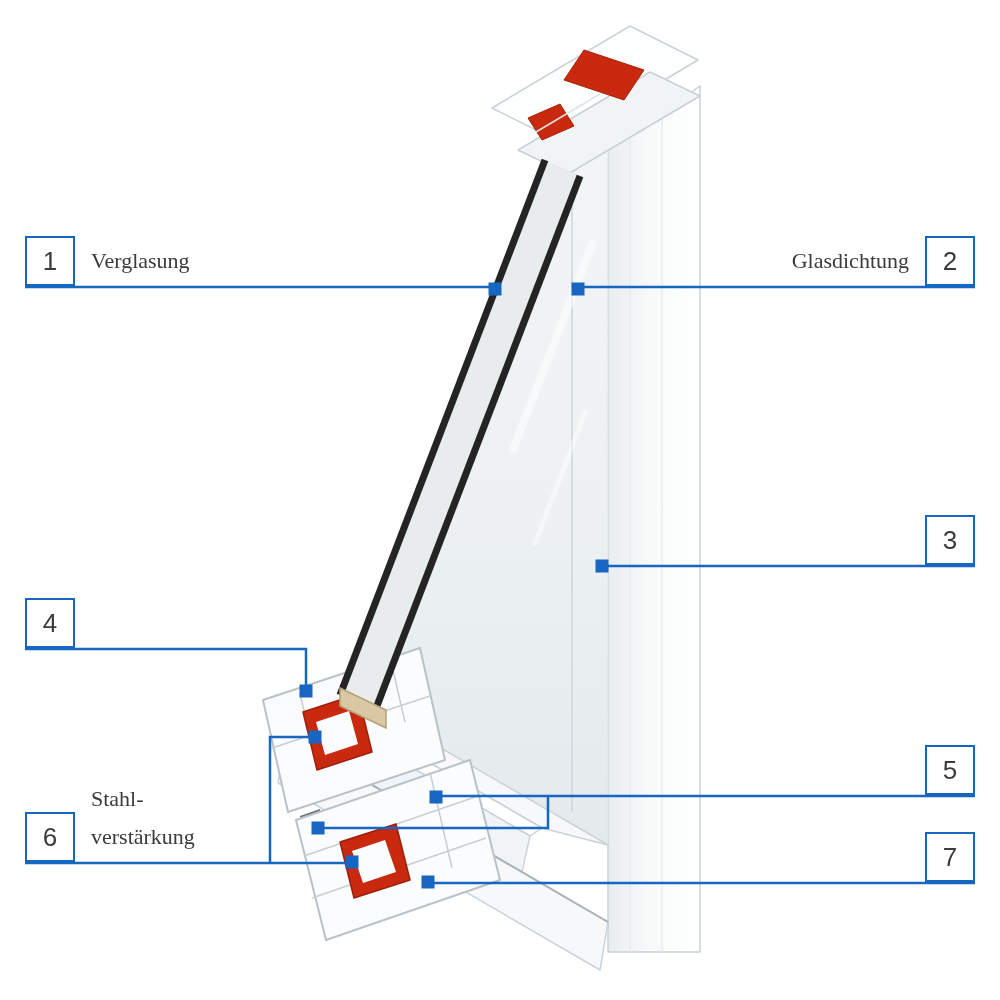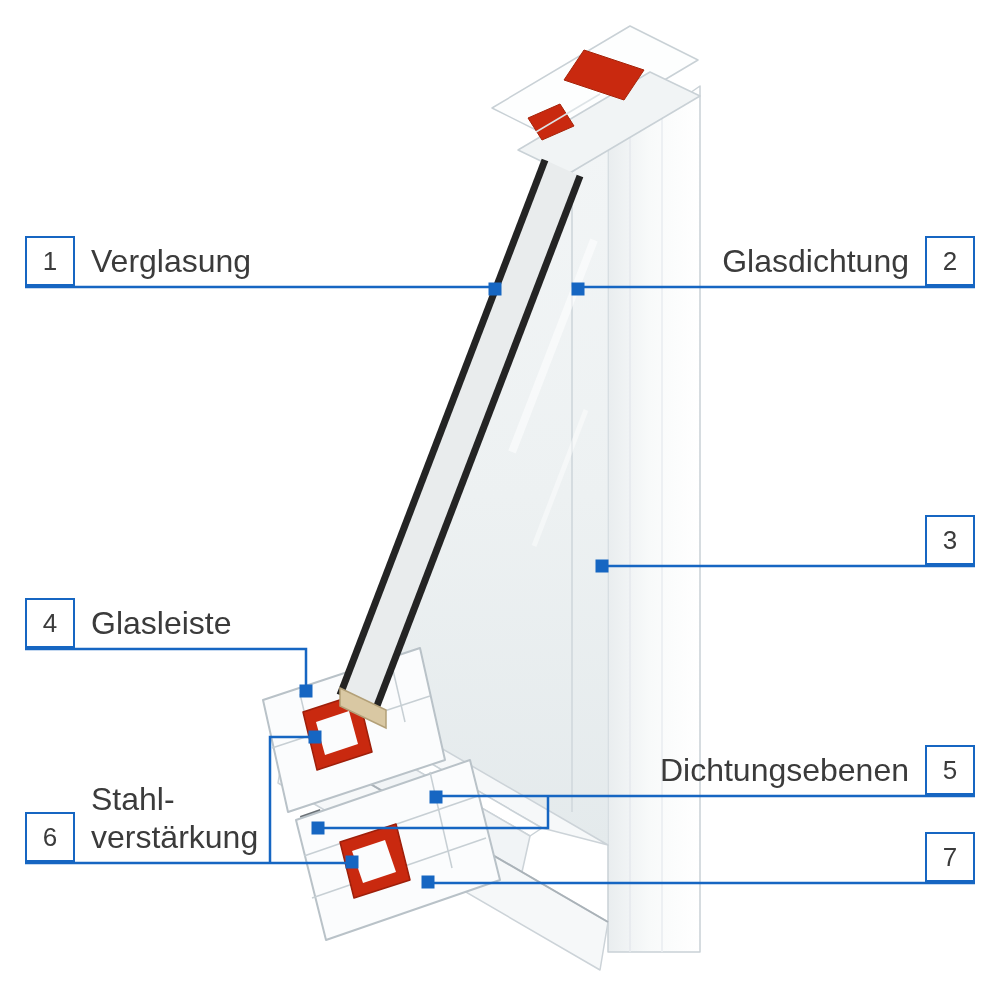--- a/index.html
+++ b/index.html
@@ -10,22 +10,23 @@
   .illustration{position:absolute;left:0;top:0;}
   .callout{position:absolute;display:flex;align-items:center;gap:16px;height:50px;}
   .callout.right{flex-direction:row-reverse;}
   .numbox{
     width:50px;height:50px;box-sizing:border-box;flex:0 0 auto;
     border:2px solid var(--accent,#1666c2);background:#ffffff;
     display:flex;align-items:center;justify-content:center;
     font-size:26px;color:var(--label,#3b3b3b);
   }
   .callout-label{
-    font-size:32px;color:var(--label,#3b3b3b);line-height:38px;
+    font-size:22px;color:var(--label,#3b3b3b);line-height:38px;
     white-space:pre-line;
+    font-family:Liberation Serif, serif;
   }
   .callout.right .callout-label{}
   .shift-up{transform:translateY(-19px);}
 </style>
 </head>
 <body>
 
 <div class="stage">
 
   <svg class="illustration" width="1000" height="1000" viewBox="0 0 1000 1000">
@@ -146,28 +147,26 @@
   <div class="callout right" style="right:25px;top:515px">
     <div class="numbox">
       <span>3</span>
     </div>
   </div>
 
   <div class="callout left" style="left:25px;top:598px">
     <div class="numbox">
       <span>4</span>
     </div>
-    <div class="callout-label">Glasleiste</div>
   </div>
 
   <div class="callout right" style="right:25px;top:745px">
     <div class="numbox">
       <span>5</span>
     </div>
-    <div class="callout-label">Dichtungsebenen</div>
   </div>
 
   <div class="callout left" style="left:25px;top:812px">
     <div class="numbox">
       <span>6</span>
     </div>
     <div class="callout-label shift-up">Stahl-
 verstärkung</div>
   </div>
 

